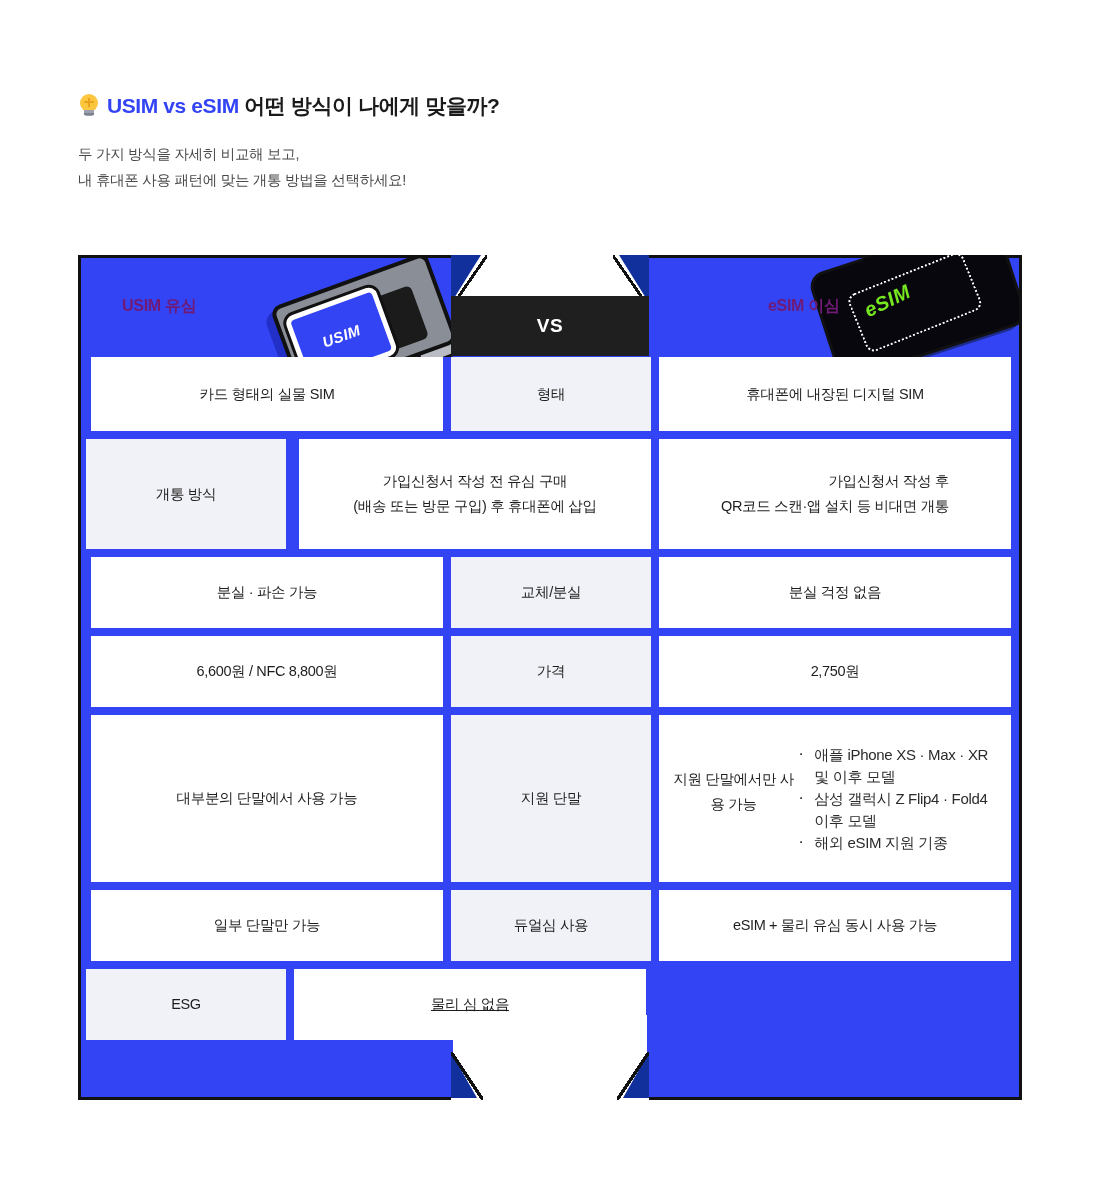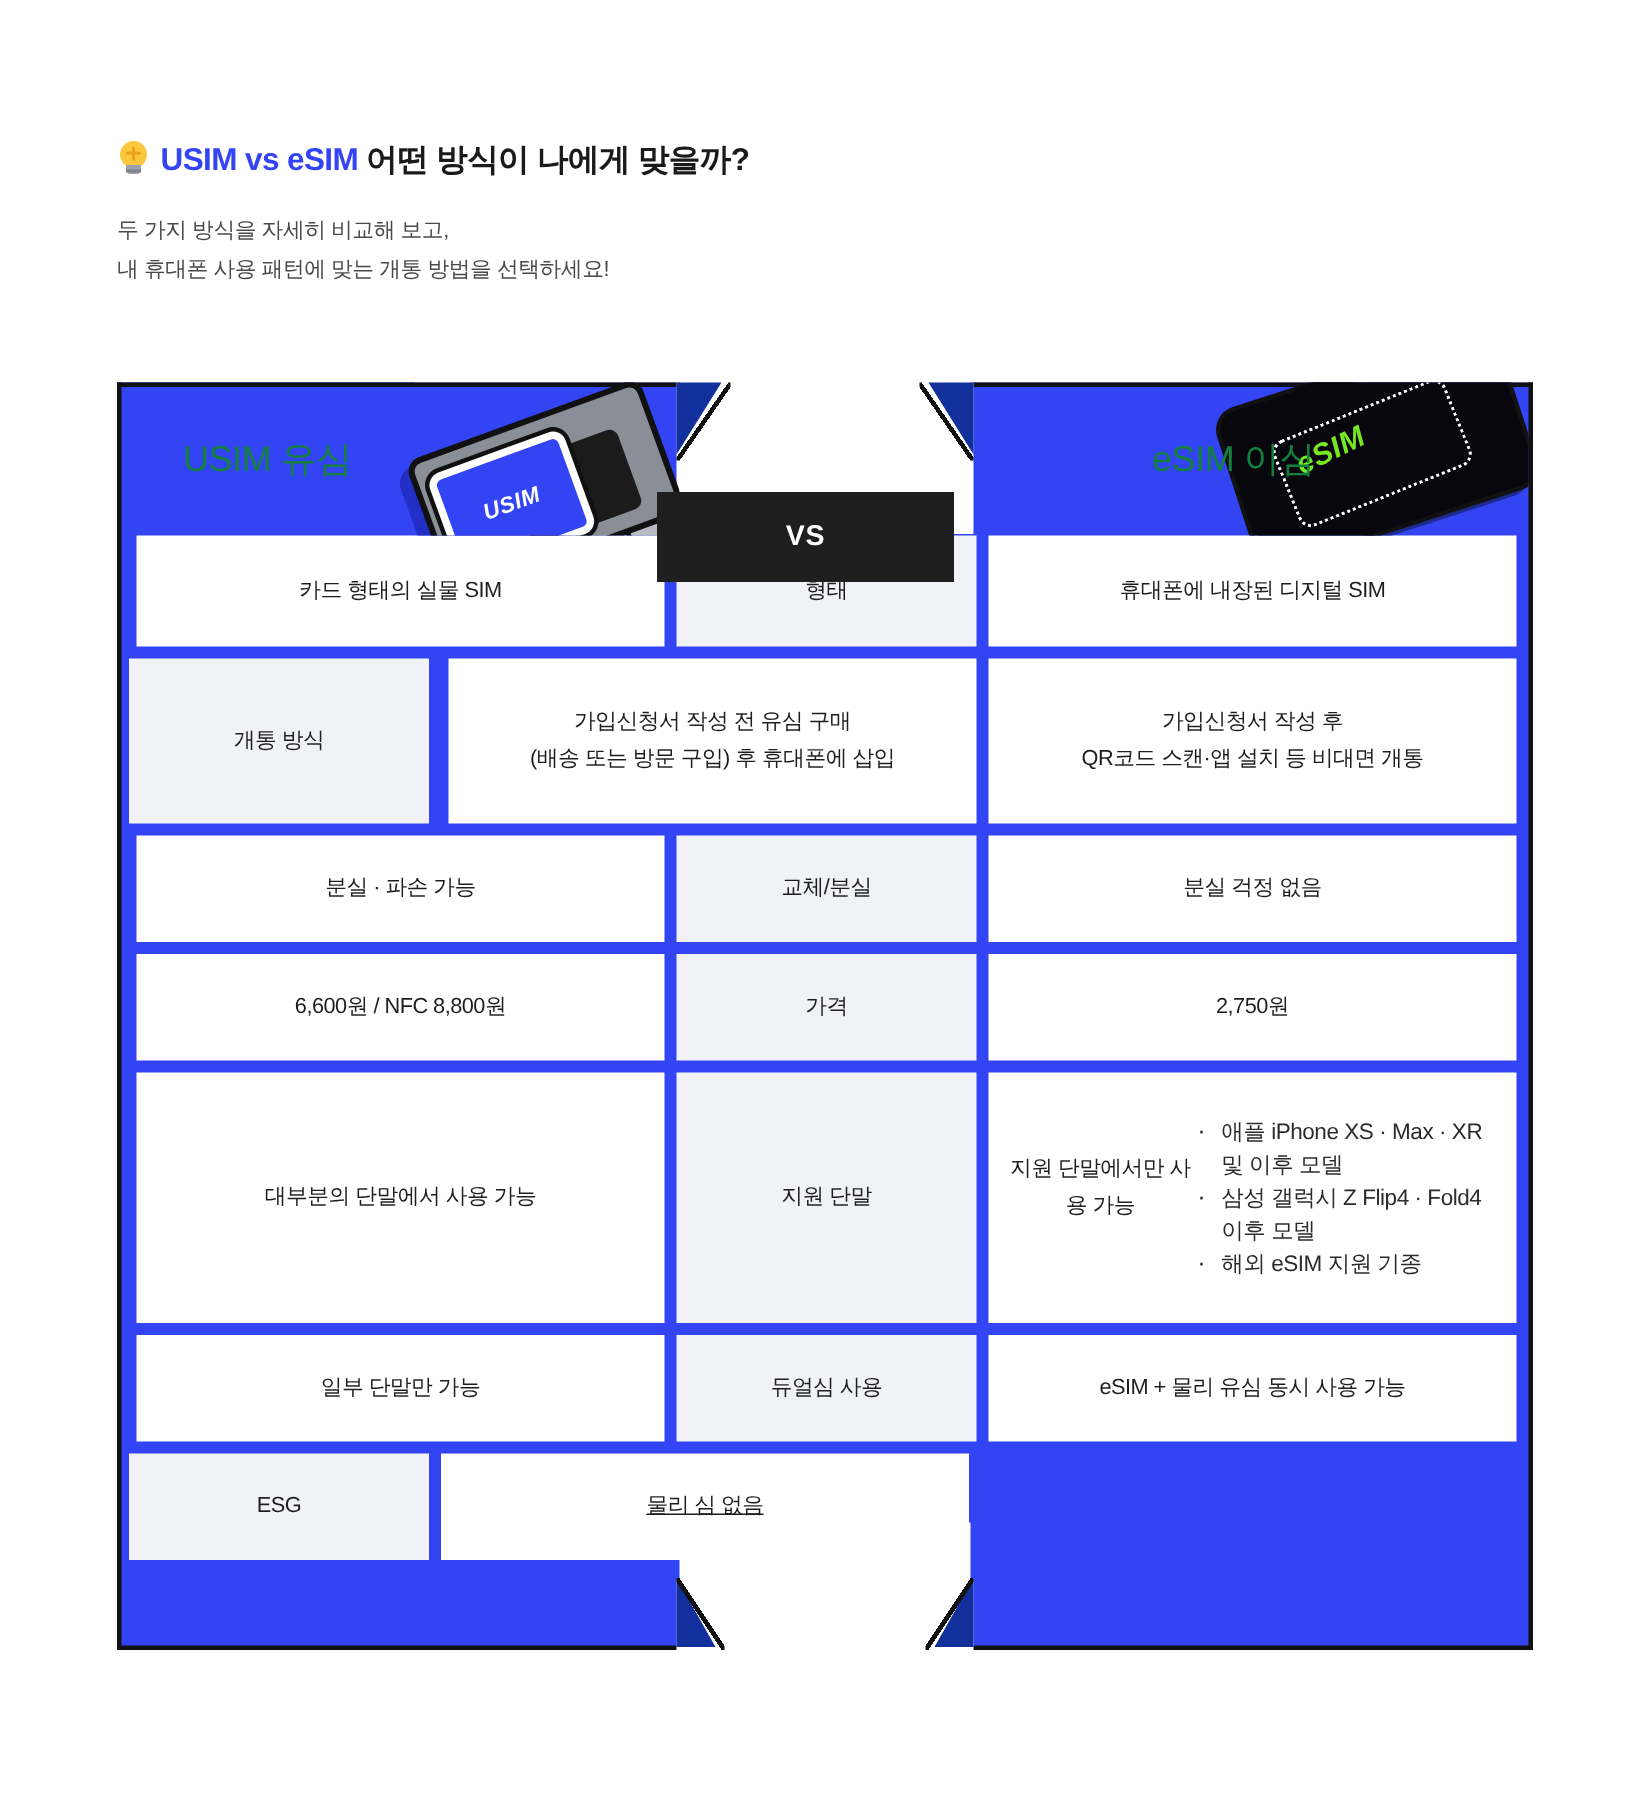--- a/index.html
+++ b/index.html
@@ -104,21 +104,21 @@
   }
 
   
   .hdr{
     position:absolute;top:0;height:102px;display:flex;align-items:center;
     overflow:hidden;
   }
   .hdr-left{left:3px;width:372px;}
   .hdr-right{left:569px;width:372px;}
   .hdr-label{
-    font-size:24px;font-weight:400;color:#15803d;letter-spacing:-0.3px;
+    font-size:16px;font-weight:700;color:#701a75;letter-spacing:-0.3px;
     position:relative;z-index:4;white-space:nowrap;
   }
   .hdr-left .hdr-label{margin-left:41px;}
   .hdr-right .hdr-label{margin-left:121px;}
 
   
   .usim-art{
     position:absolute;right:-14px;top:6px;width:200px;height:104px;z-index:2;
   }
   .usim-art .shadow{
@@ -170,22 +170,22 @@
     position:absolute;left:30px;top:24px;width:120px;height:58px;
     border:2.5px dotted #ffffff;border-radius:9px;transform:rotate(-4deg);
   }
   .esim-art .etext{
     position:absolute;left:42px;top:34px;color:#76E820;font-size:20px;
     font-weight:800;font-style:italic;letter-spacing:0.5px;transform:rotate(-8deg);
   }
 
   
   .vs-badge{
-    position:absolute;left:360px;top:41px;width:198px;height:60px;
-    background:#1F1F1F;display:flex;align-items:center;justify-content:center;z-index:6;margin-top:32px;
+    position:absolute;left:373px;top:41px;width:198px;height:60px;
+    background:#1F1F1F;display:flex;align-items:center;justify-content:center;z-index:6;
   }
   .vs-badge span{color:#ffffff;font-size:19px;font-weight:700;letter-spacing:0.5px;}
 
   
   .rows{position:absolute;left:0;top:102px;width:944px;}
   .row{display:flex;align-items:stretch;margin-bottom:8px;}
   .cell{
     display:flex;align-items:center;justify-content:center;text-align:center;
     font-size:14.5px;color:#1E1E1E;line-height:25px;letter-spacing:-0.35px;
     box-sizing:border-box;
@@ -300,21 +300,21 @@
       <div class="row">
         <div class="cell cell-mid" style="height: 110px;">
           <div class="mid-txt">개통 방식</div>
         </div>
         <div class="cell cell-left" style="height: 110px;">
           <div>
             <div>가입신청서 작성 전 유심 구매</div>
             <div>(배송 또는 방문 구입) 후 휴대폰에 삽입</div>
           </div>
         </div>
-        <div class="cell cell-right" style="height: 110px;">
+        <div class="cell cell-right" style="height: 110px; text-align: right;">
           <div>
             <div>가입신청서 작성 후</div>
             <div>QR코드 스캔·앱 설치 등 비대면 개통</div>
           </div>
         </div>
       </div>
       <div class="row">
         <div class="cell cell-left" style="height: 71px;">
           <div>
             <div>분실 · 파손 가능</div>

